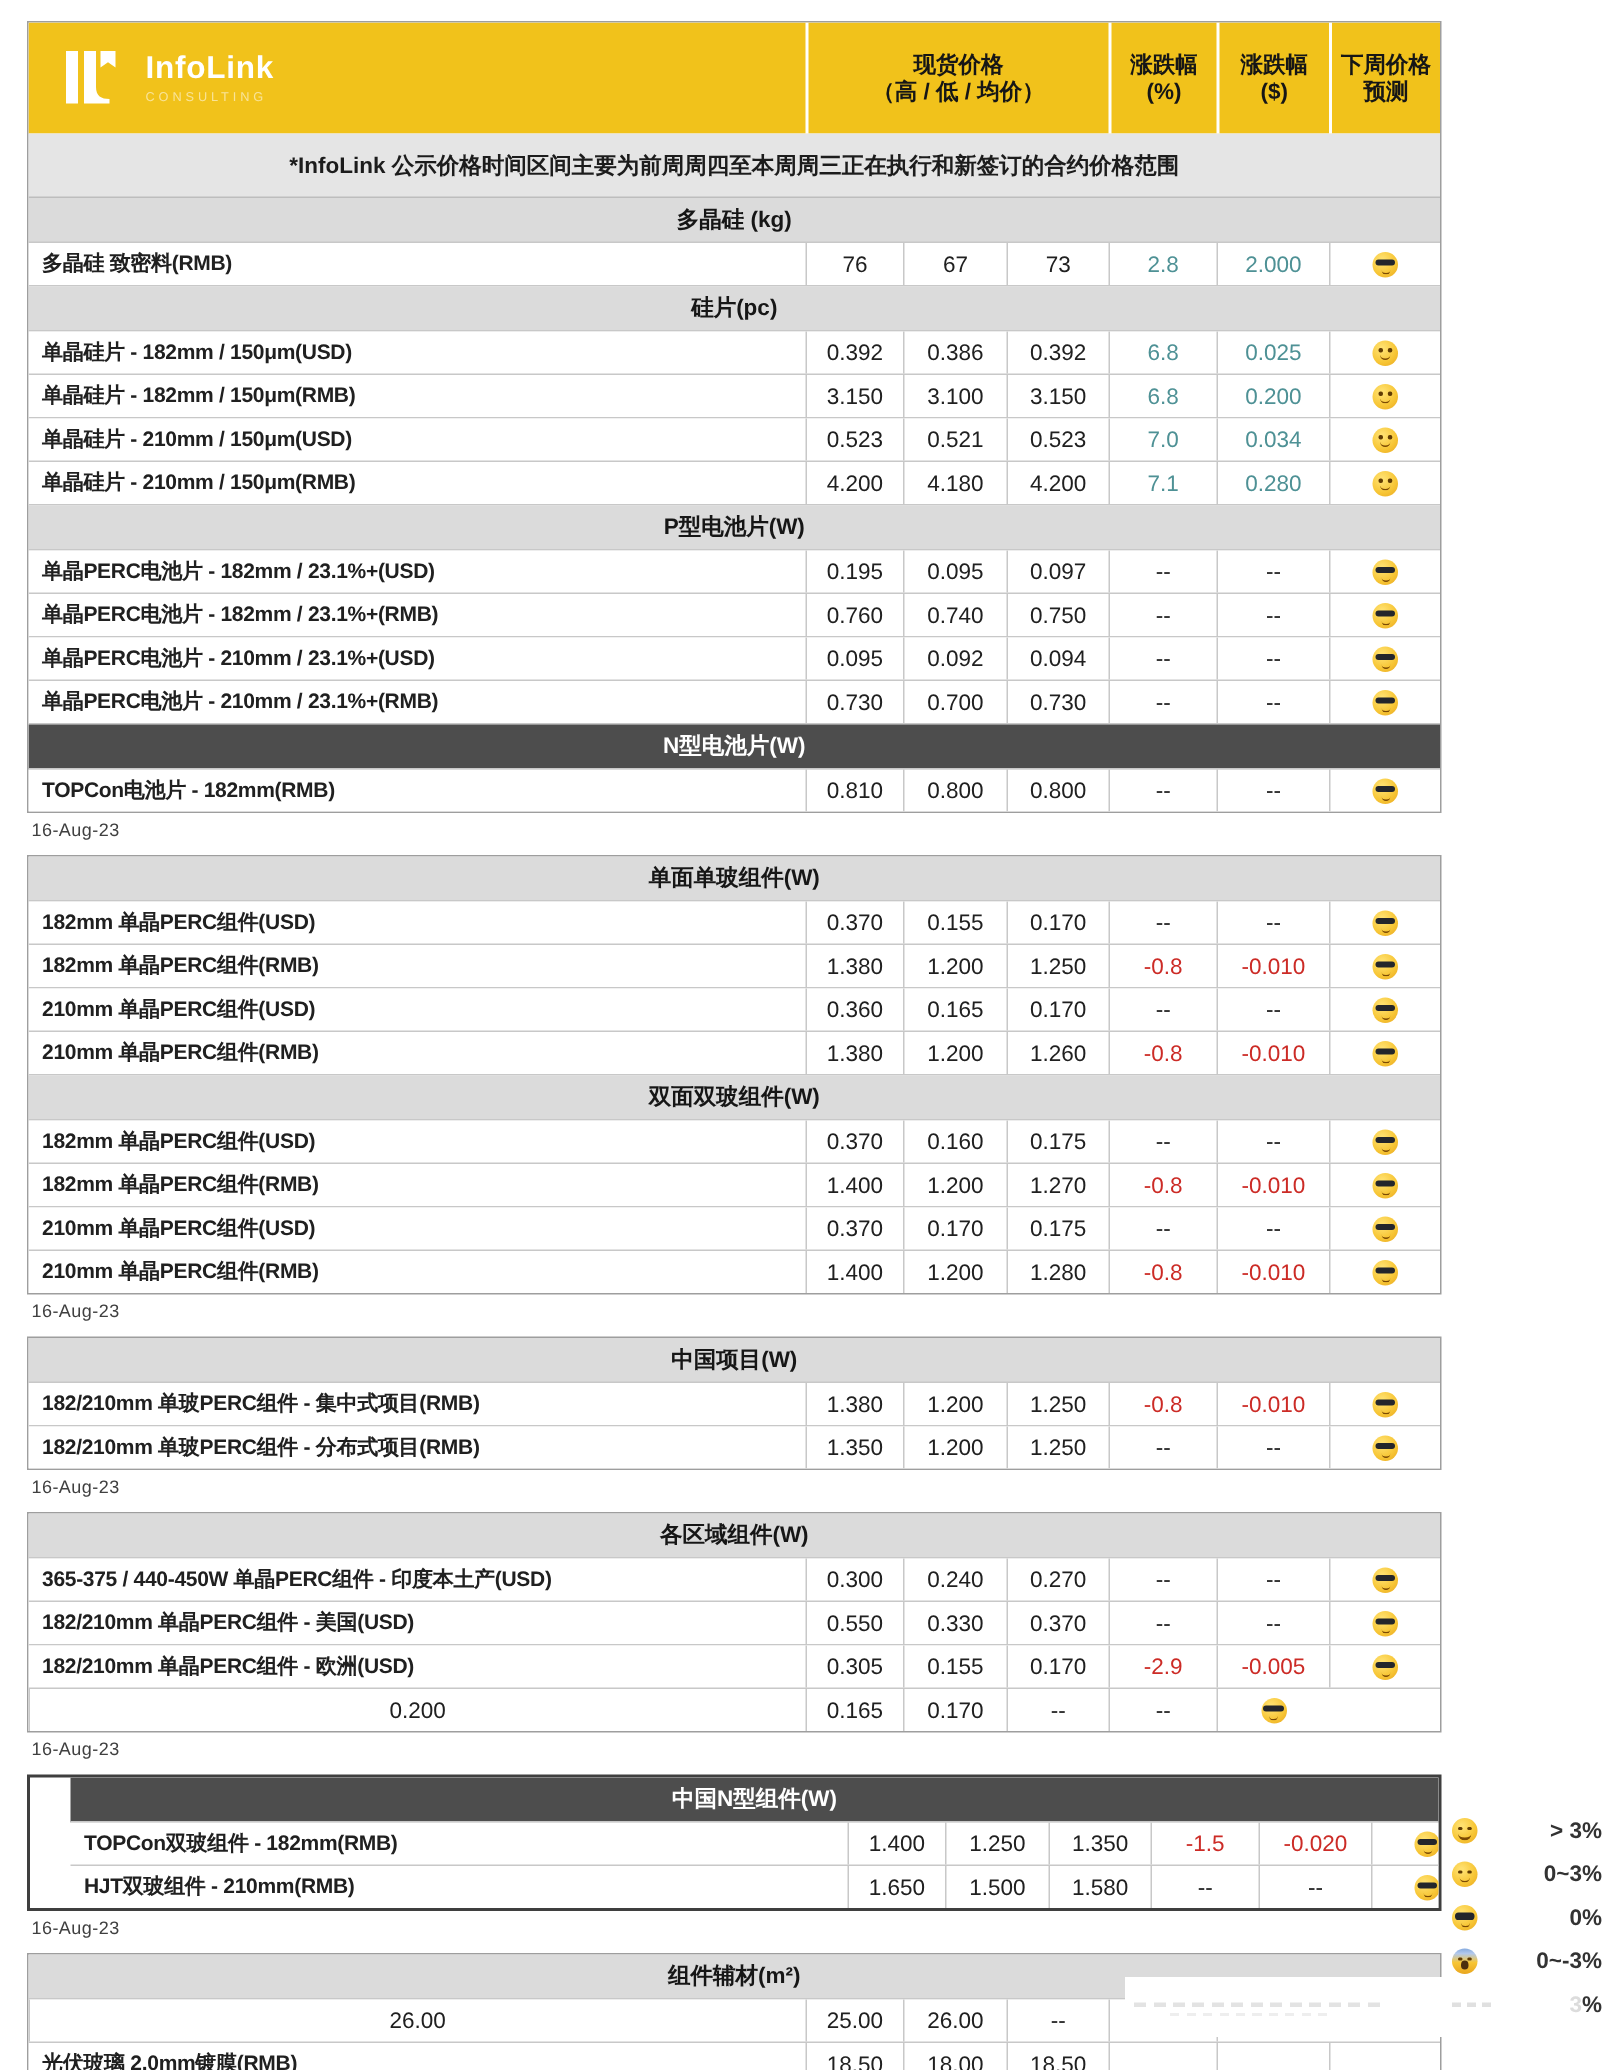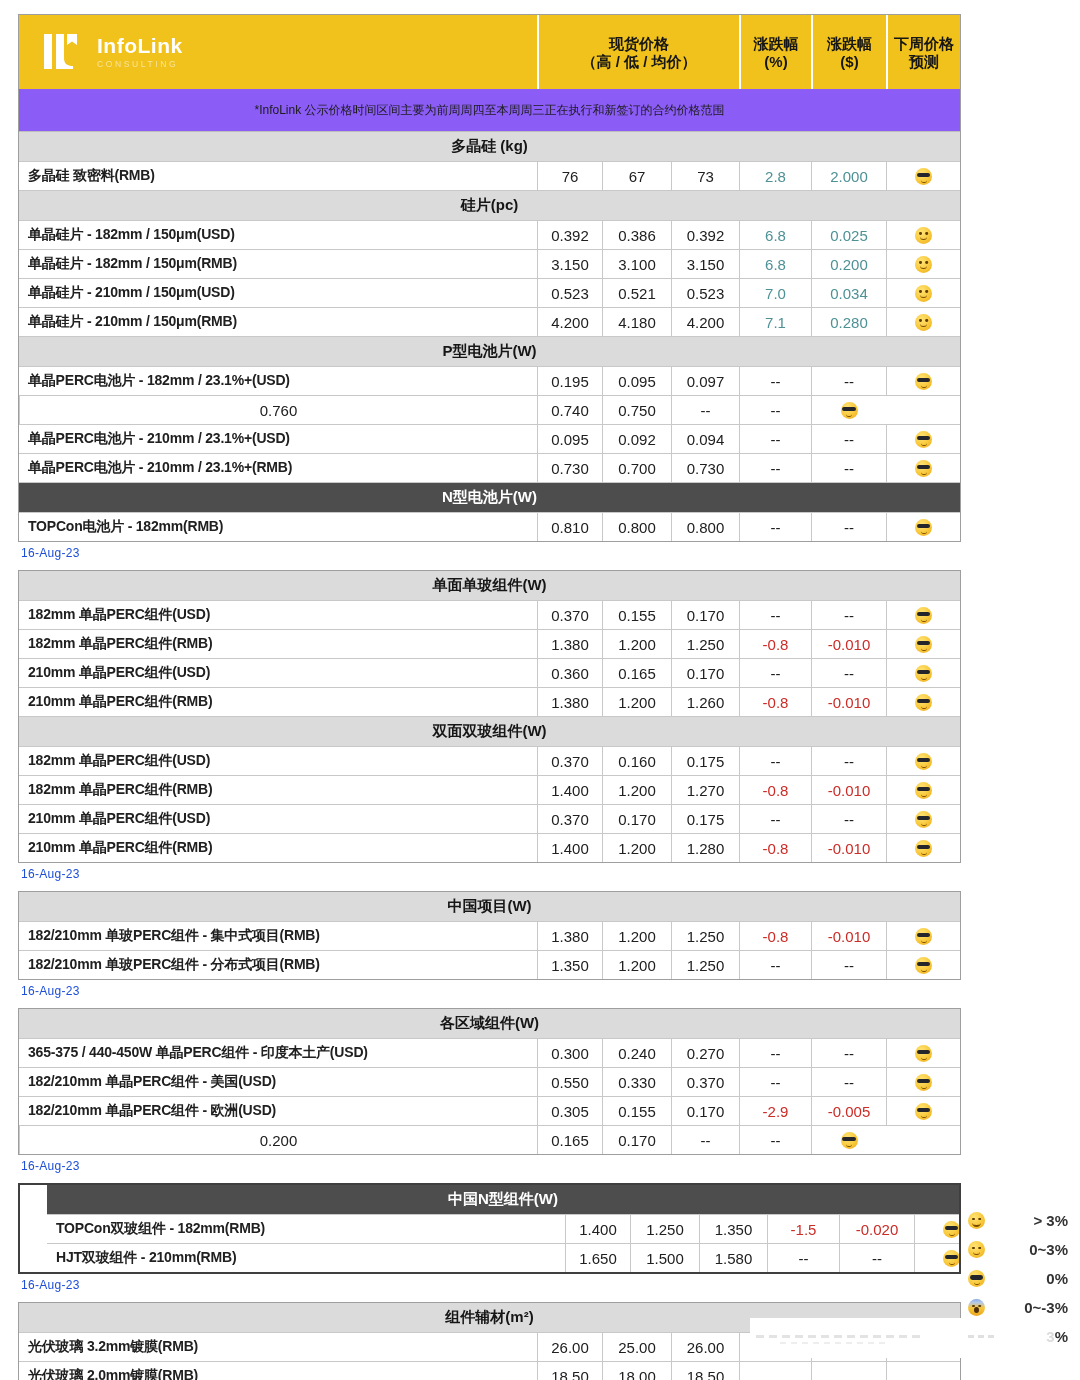--- a/index.html
+++ b/index.html
@@ -14,39 +14,39 @@
   .yh-brand{display:flex;align-items:center;gap:12px;padding-left:20px;}
   .logo svg{display:block;}
   .btxt{display:flex;flex-direction:column;line-height:1;}
   .btxt b{color:#fff;font-size:21px;letter-spacing:.5px;}
   .btxt i{font-style:normal;color:rgba(255,255,255,.55);font-size:8.5px;letter-spacing:2.6px;margin-top:4px;}
   .yh-col{border-left:2px solid #fff;display:flex;flex-direction:column;align-items:center;justify-content:center;gap:3px;
           font-weight:700;font-size:15px;color:#161616;text-align:center;line-height:1;}
 
   
   .note{height:42px;display:flex;align-items:center;justify-content:center;
-        font-weight:400;font-size:12px;border-bottom:1px solid #bdbdbd;background:#8b5cf6;}
+        font-weight:700;font-size:15px;border-bottom:1px solid #bdbdbd;background:#e5e5e5;}
 
   
   .sec-hdr{height:29px;display:flex;align-items:center;justify-content:center;
            font-weight:700;font-size:15px;border-bottom:1px solid #c8c8c8;}
   .sec-hdr.light{background:var(--hdr-light,#DBDBDB);color:#161616;}
   .sec-hdr.dark{background:var(--hdr-dark,#4D4D4D);color:#fff;}
   .row{display:grid;grid-template-columns:518px 65px 69px 68px 72px 75px 74px;
        height:28px;border-bottom:1px solid #c8c8c8;background:#fff;}
   [data-sections] > :last-child{border-bottom:none;}
   .cell{display:flex;align-items:center;justify-content:center;border-left:1px solid #c8c8c8;
         font-size:15px;font-weight:500;color:#202020;}
   .cell.label{justify-content:flex-start;padding-left:9px;border-left:none;
               font-weight:700;font-size:14px;letter-spacing:-.2px;}
   .cell.up{color:var(--teal,#4E9195);}
   .cell.down{color:var(--red,#CC2B26);}
 
   
-  .stamp{margin:4px 0 10px 3px;font-size:12px;line-height:14px;color:#1d4ed8;letter-spacing:.3px;}
+  .stamp{margin:4px 0 10px 3px;font-size:12px;line-height:14px;color:#404040;letter-spacing:.3px;}
 
   
   .emoji{position:relative;display:inline-block;width:17px;height:17px;border-radius:50%;
          background:radial-gradient(circle at 38% 32%,#ffe06e 8%,#f7c636 58%,#e9a61f 100%);}
   .emoji i{position:absolute;display:block;}
   .emoji .eyes{left:4.2px;top:5.6px;width:2.6px;height:2.8px;border-radius:50%;
                background:#613c03;box-shadow:6.2px 0 0 #613c03;}
   .emoji .mouth{left:5px;top:9.2px;width:7px;height:3.4px;border-bottom:1.7px solid #7b4a03;
                 border-radius:0 0 8px 8px;}
   .emoji.grin .mouth{left:4px;width:9px;height:4.2px;border-bottom-width:2px;}
@@ -191,20 +191,21 @@
           <div class="cell num flat">--</div>
           <div class="cell num flat">--</div>
           <div class="cell fc">
             <span class="emoji cool">
               <i class="glasses"></i>
               <i class="mouth"></i>
             </span>
           </div>
         </div>
         <div class="row">
+          <div class="cell label">单晶PERC电池片 - 182mm / 23.1%+(RMB)</div>
           <div class="cell num">0.760</div>
           <div class="cell num">0.740</div>
           <div class="cell num">0.750</div>
           <div class="cell num flat">--</div>
           <div class="cell num flat">--</div>
           <div class="cell fc">
             <span class="emoji cool">
               <i class="glasses"></i>
               <i class="mouth"></i>
             </span>
@@ -506,21 +507,20 @@
           </div>
         </div>
       </div>
   </section>
   <div class="stamp">16-Aug-23</div>
 
   <section class="block">
     <div data-sections="5">
         <div class="sec-hdr light">组件辅材(m²)</div>
         <div class="row">
-          <div class="cell label">光伏玻璃 3.2mm镀膜(RMB)</div>
           <div class="cell num">26.00</div>
           <div class="cell num">25.00</div>
           <div class="cell num">26.00</div>
           <div class="cell num flat">--</div>
           <div class="cell num flat">--</div>
           <div class="cell fc">
             <span class="emoji cool">
               <i class="glasses"></i>
               <i class="mouth"></i>
             </span>

